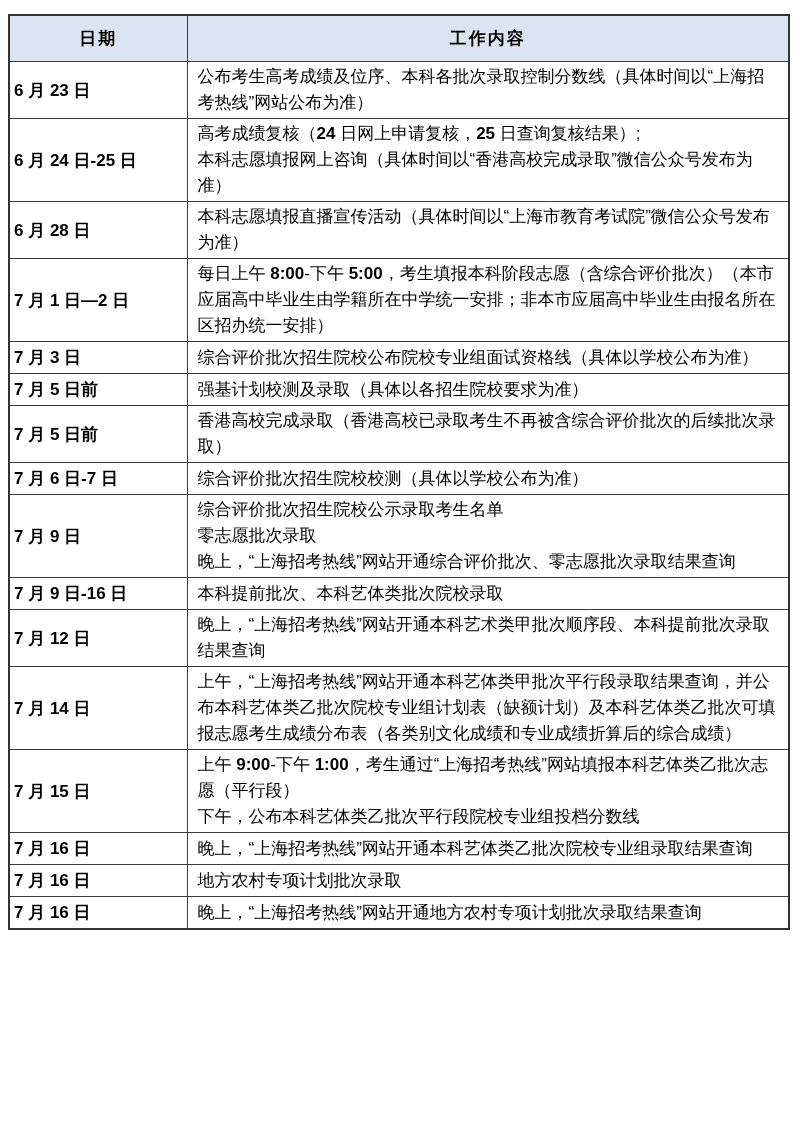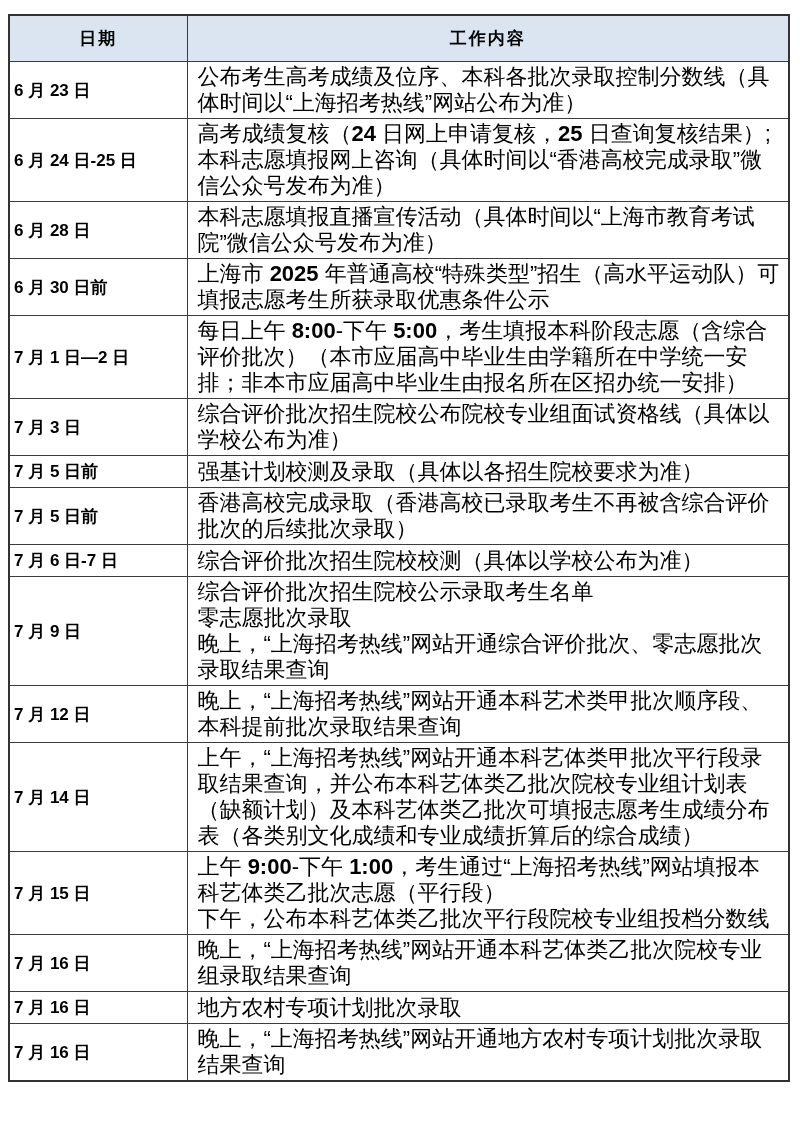--- a/index.html
+++ b/index.html
@@ -44,21 +44,21 @@
   td.date-cell {
     width: 178px;
     text-align: left;
     font-weight: bold;
     font-size: 17px;
     padding: 4px 4px;
     white-space: nowrap;
   }
   td.content-cell {
     text-align: left;
-    font-size: 22px;
+    font-size: 17px;
     padding: 2px 8px 2px 10px;
     line-height: 26px;
   }
   .para {
     margin: 0;
   }
   .para b {
     font-weight: bold;
   }
 </style>
@@ -91,26 +91,20 @@
           <div class="para rich">本科志愿填报网上咨询（具体时间以“香港高校完成录取”微信公众号发布为准）</div>
         </td>
       </tr>
       <tr>
         <td class="date-cell">6 月 28 日</td>
         <td class="content-cell">
           <div class="para rich">本科志愿填报直播宣传活动（具体时间以“上海市教育考试院”微信公众号发布为准）</div>
         </td>
       </tr>
       <tr>
-        <td class="date-cell">6 月 30 日前</td>
-        <td class="content-cell">
-          <div class="para rich">上海市 <b>2025</b> 年普通高校“特殊类型”招生（高水平运动队）可填报志愿考生所获录取优惠条件公示</div>
-        </td>
-      </tr>
-      <tr>
         <td class="date-cell">7 月 1 日—2 日</td>
         <td class="content-cell">
           <div class="para rich">每日上午 <b>8:00</b>-下午 <b>5:00</b>，考生填报本科阶段志愿（含综合评价批次）（本市应届高中毕业生由学籍所在中学统一安排；非本市应届高中毕业生由报名所在区招办统一安排）</div>
         </td>
       </tr>
       <tr>
         <td class="date-cell">7 月 3 日</td>
         <td class="content-cell">
           <div class="para rich">综合评价批次招生院校公布院校专业组面试资格线（具体以学校公布为准）</div>
         </td>
@@ -132,20 +126,26 @@
         <td class="content-cell">
           <div class="para rich">综合评价批次招生院校校测（具体以学校公布为准）</div>
         </td>
       </tr>
       <tr>
         <td class="date-cell">7 月 9 日</td>
         <td class="content-cell">
           <div class="para rich">综合评价批次招生院校公示录取考生名单</div>
           <div class="para rich">零志愿批次录取</div>
           <div class="para rich">晚上，“上海招考热线”网站开通综合评价批次、零志愿批次录取结果查询</div>
+        </td>
+      </tr>
+      <tr>
+        <td class="date-cell">7 月 9 日-16 日</td>
+        <td class="content-cell">
+          <div class="para rich">本科提前批次、本科艺体类批次院校录取</div>
         </td>
       </tr>
       <tr>
         <td class="date-cell">7 月 12 日</td>
         <td class="content-cell">
           <div class="para rich">晚上，“上海招考热线”网站开通本科艺术类甲批次顺序段、本科提前批次录取结果查询</div>
         </td>
       </tr>
       <tr>
         <td class="date-cell">7 月 14 日</td>

